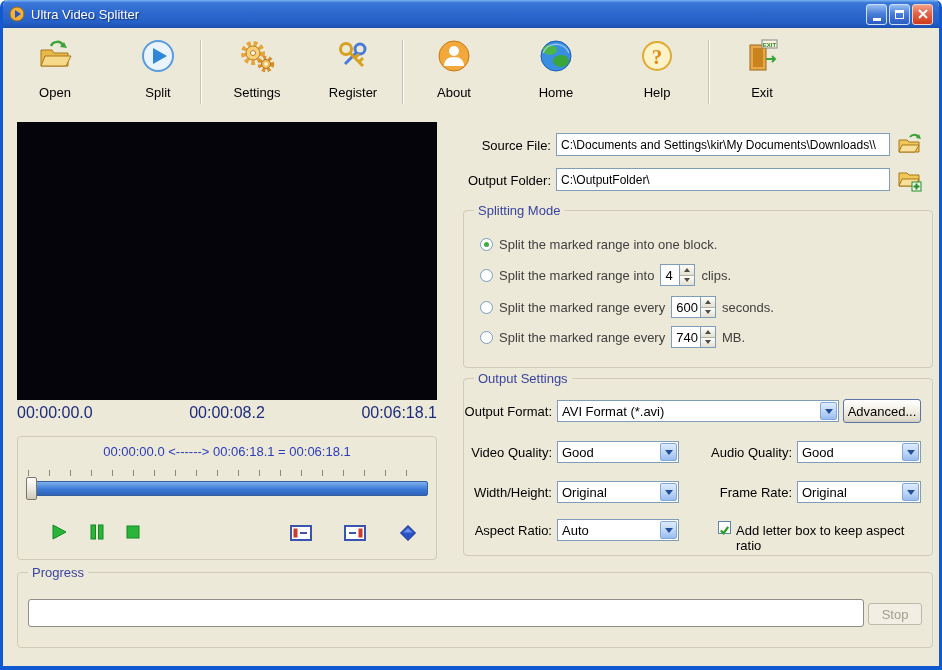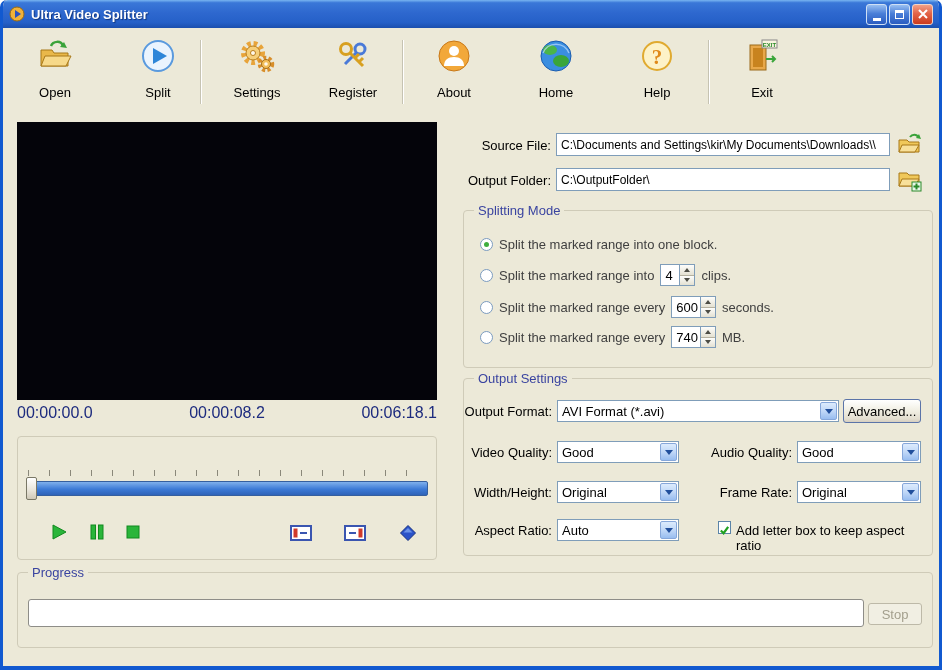--- a/index.html
+++ b/index.html
@@ -9,21 +9,21 @@
   .window{
     position:relative; width:942px; height:670px;
     border-left:3px solid #1159d0; border-right:3px solid #1159d0; border-bottom:4px solid #1159d0;
     border-radius:7px 7px 0 0; overflow:hidden; background:#ece9d8;
   }
   .titlebar{
     position:relative; height:28px;
     background:linear-gradient(180deg,#79b5f1 0%,#3a77d8 10%,#2e68cf 45%,#2560c8 80%,#1b4fae 100%);
     display:flex; align-items:center; padding:0 6px; border-radius:5px 5px 0 0;
   }
-  .title-text{ color:#fff; font-weight:bold; font-size:13px; margin-left:6px; text-shadow:1px 1px 1px #12357c; }
+  .title-text{ color:#fff; font-weight:normal; font-size:13px; margin-left:6px; text-shadow:1px 1px 1px #12357c; }
   .win-buttons{ margin-left:auto; display:flex; gap:2px; }
   .winbtn{ width:21px; height:21px; border-radius:3px; display:flex; align-items:center; justify-content:center; cursor:pointer; }
   .winbtn.blue{ background:linear-gradient(180deg,#98bff1 0%,#4a7fd8 45%,#2a5cc0 100%); border:1px solid #cfe0f5; }
   .winbtn.red{ background:linear-gradient(180deg,#f2a088 0%,#e36448 45%,#cc3b1d 100%); border:1px solid #f3d4c6; }
   .glyph-min{ width:8px; height:3px; background:#fff; margin-top:10px; }
   .glyph-max{ width:9px; height:9px; border:1px solid #fff; border-top:3px solid #fff; }
 
   .client{ position:relative; width:936px; height:638px; background:#ece9d8; }
 
   
@@ -190,20 +190,21 @@
       </svg>
       <span class="tb-label">Exit</span>
     </div>
 
     <div class="video"></div>
     <span class="time-label" style="left:14px;">00:00:00.0</span>
     <span class="time-label" style="left:14px;width:420px;text-align:center;">00:00:08.2</span>
     <span class="time-label" style="left:14px;width:420px;text-align:right;">00:06:18.1</span>
 
     <div class="gbox" style="left:14px;top:408px;width:420px;height:124px;">
+      <div class="range-text">00:00:00.0 &lt;------&gt; 00:06:18.1 = 00:06:18.1</div>
       <div class="ticks"></div>
       <div class="seekbar"></div>
       <div class="seek-thumb"></div>
 
       <span class="pbtn" style="left:32px;top:86px;">
         <svg width="18" height="18" viewBox="0 0 18 18">
           <polygon points="3,2 16,9 3,16" fill="#2ab53a" stroke="#118a1e"></polygon>
         </svg>
       </span>
       <span class="pbtn" style="left:70px;top:86px;">

